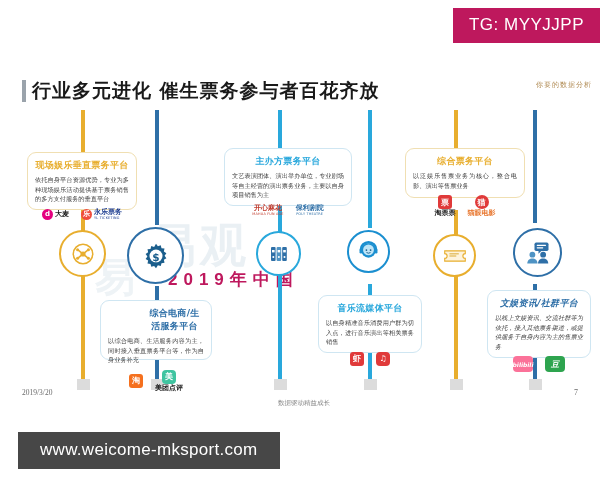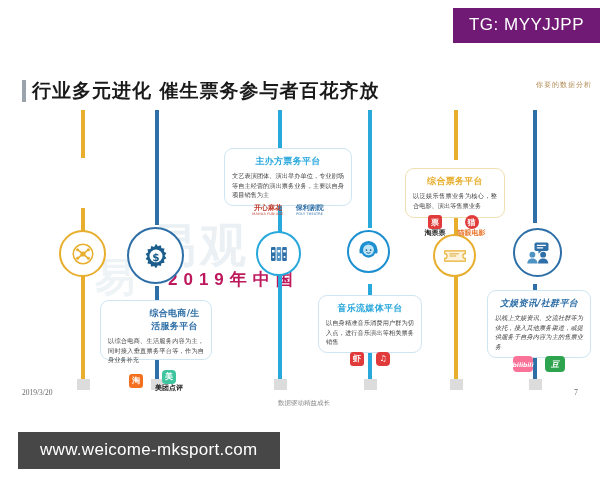--- a/index.html
+++ b/index.html
@@ -17,21 +17,21 @@
   .ghost{
     position:absolute;color:#eef2f5;font-weight:bold;
     pointer-events:none;user-select:none;white-space:nowrap;
   }
   .ghost-main{left:150px;top:215px;font-size:46px;letter-spacing:4px;color:#eaf0f4;}
   .ghost-sub{left:168px;top:268px;font-size:17px;letter-spacing:6px;color:#be185d;}
   .ghost-left{left:95px;top:250px;font-size:40px;color:#eef3f6;}
 
   
   .tg-badge{
-    position:absolute;right:0;top:8px;background:#701a75;color:#ffffff;
+    position:absolute;right:0;top:8px;background:#be185d;color:#ffffff;
     font-size:17px;padding:7px 16px 8px 16px;letter-spacing:0.5px;
   }
   
   .url-bar{
     position:absolute;left:18px;top:432px;background:#474747;color:#ffffff;
     font-size:17px;padding:8px 22px 9px 22px;letter-spacing:0.3px;
   }
 
   
   .title-wrap{position:absolute;left:22px;top:78px;display:flex;align-items:center;}
@@ -197,37 +197,54 @@
       <rect x="9" y="3" width="12" height="7.2" rx="1.4" fill="#2E6FA7"></rect>
       <path d="M12.5 10.2l-.2 2.4 2.6-2.4z" fill="#2E6FA7"></path>
       <path d="M11.4 5.4h7M11.4 7.6h4.6" stroke="#ffffff" stroke-width="1.1" stroke-linecap="round"></path>
       <circle cx="7.2" cy="13.4" r="2.5" fill="#4E93C4"></circle>
       <path d="M2.8 21c0-2.7 2-4.3 4.4-4.3s4.4 1.6 4.4 4.3z" fill="#4E93C4"></path>
       <circle cx="16.4" cy="13.4" r="2.5" fill="#2E6FA7"></circle>
       <path d="M12 21c0-2.7 2-4.3 4.4-4.3s4.4 1.6 4.4 4.3z" fill="#2E6FA7"></path>
     </svg>
   </div>
 
+  <div class="card" style="left:27px;top:152px;width:110px;height:58px;border-color:#F0DFB2;">
+    <div class="card-title" style="color:#E8AE2E;">现场娱乐垂直票务平台</div>
+    <div class="card-body">依托自身平台资源优势，专业为多种现场娱乐活动提供基于票务销售的多方支付服务的垂直平台</div>
+    <div class="logo-strip">
+      <div class="brand" style="color:#1a1a1a;">
+        <span class="brand-ico" style="background:#E4007F;border-radius:50%;">d</span>
+        <span class="brand-txt">大麦</span>
+      </div>
+      <div class="brand" style="color:#1a3a8f;">
+        <span class="brand-ico" style="background:#F04E3E;border-radius:50%;">乐</span>
+        <span>
+          <span class="brand-txt" style="display:block;">永乐票务</span>
+          <span class="brand-sub" style="display:block;color:#1a3a8f;">YL TICKETING</span>
+        </span>
+      </div>
+    </div>
+  </div>
 
   <div class="card" style="left:224px;top:148px;width:128px;height:58px;border-color:#CFE6F2;">
     <div class="card-title" style="color:#29A8DC;">主办方票务平台</div>
     <div class="card-body">文艺表演团体、演出举办单位，专业剧场等自主经营的演出票务业务，主要以自身项目销售为主</div>
     <div class="logo-strip">
       <div class="brand" style="color:#C0392B;flex-direction:column;gap:0;">
         <span class="brand-txt">开心麻花</span>
         <span class="brand-sub" style="color:#C0392B;">MAHUA FUN AGE</span>
       </div>
       <div class="brand" style="color:#2E6FA7;flex-direction:column;gap:0;">
         <span class="brand-txt">保利剧院</span>
         <span class="brand-sub" style="color:#2E6FA7;">POLY THEATRE</span>
       </div>
     </div>
   </div>
 
-  <div class="card" style="left:405px;top:168px;width:100px;height:50px;border-color:#F0DFB2;">
+  <div class="card" style="left:405px;top:148px;width:120px;height:50px;border-color:#F0DFB2;">
     <div class="card-title" style="color:#E8AE2E;">综合票务平台</div>
     <div class="card-body">以泛娱乐售票业务为核心，整合电影、演出等售票业务</div>
     <div class="logo-strip">
       <div class="brand" style="color:#1a1a1a;flex-direction:column;gap:1px;">
         <span class="brand-sq" style="background:#E03A3A;">票</span>
         <span class="brand-txt">淘票票</span>
       </div>
       <div class="brand" style="color:#E8762E;flex-direction:column;gap:1px;">
         <span class="brand-sq" style="background:#E03A3A;border-radius:50%;">猫</span>
         <span class="brand-txt">猫眼电影</span>

